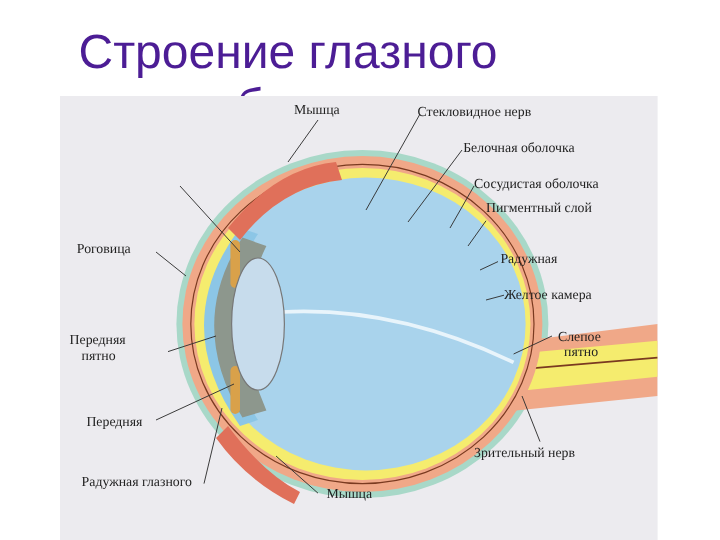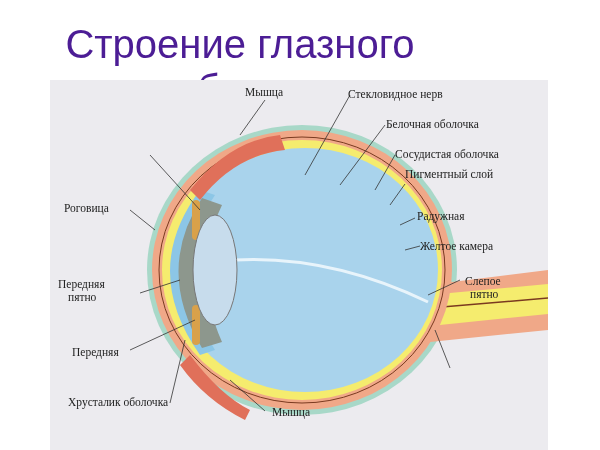--- a/index.html
+++ b/index.html
@@ -64,19 +64,20 @@
 
   <span class="lbl" style="left:195px;top:6px">Мышца</span>
   <span class="lbl" style="left:298px;top:8px">Стекловидное нерв</span>
   <span class="lbl" style="left:336px;top:38px">Белочная оболочка</span>
   <span class="lbl" style="left:345px;top:68px">Сосудистая оболочка</span>
   <span class="lbl" style="left:355px;top:88px">Пигментный слой</span>
   <span class="lbl" style="left:367px;top:130px">Радужная</span>
   <span class="lbl" style="left:370px;top:160px">Желтое камера</span>
   <span class="lbl" style="left:415px;top:195px">Слепое</span>
   <span class="lbl" style="left:420px;top:208px">пятно</span>
+  <span class="lbl" style="left:345px;top:292px">Зрительный нерв</span>
   <span class="lbl" style="left:222px;top:326px">Мышца</span>
-  <span class="lbl" style="left:18px;top:316px">Хрусталик оболочка</span>
+  <span class="lbl" style="left:18px;top:316px">Радужная глазного</span>
   <span class="lbl" style="left:22px;top:266px">Передняя</span>
   <span class="lbl" style="left:8px;top:198px">Передняя</span>
   <span class="lbl" style="left:18px;top:211px">пятно</span>
   <span class="lbl" style="left:14px;top:122px">Роговица</span>
 </div>
 
 </body></html>

